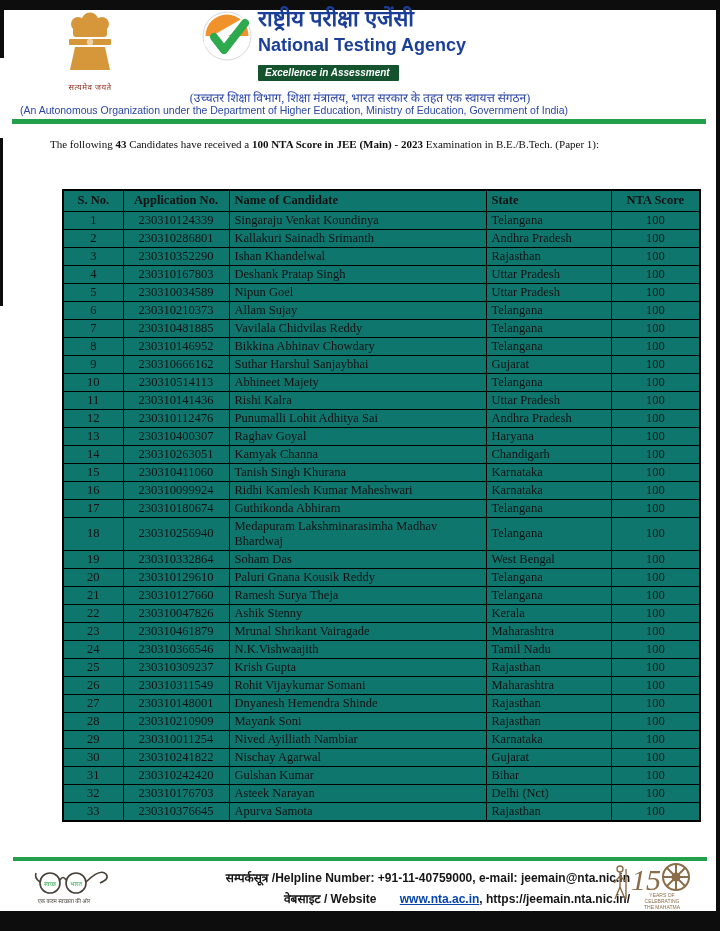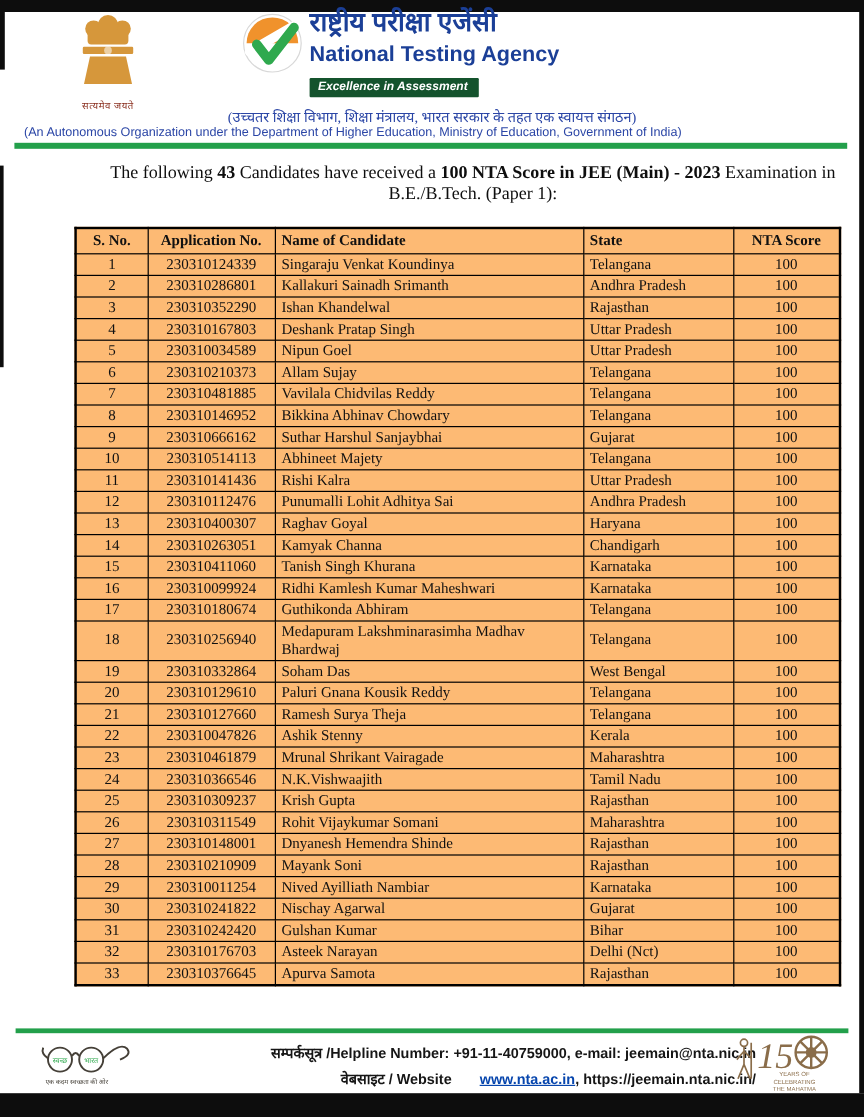--- a/index.html
+++ b/index.html
@@ -28,28 +28,28 @@
     font-family:Liberation Sans, sans-serif; font-size:10px; font-style:italic; font-weight:bold;
     padding:2px 9px 3px 7px; border-radius:1px;
   }
   .subtitle-hi { position:absolute; left:0; top:89px; width:720px; text-align:center;
     font-size:12px; color:#2b46a6; }
   .subtitle-en { position:absolute; left:0; top:104px; width:588px; text-align:center;
     font-family:"Liberation Sans", sans-serif; font-size:10.5px; color:#2b46a6; }
   .greenbar-top { position:absolute; left:12px; top:119px; width:694px; height:5px; background:#23a04b; }
 
   
-  .intro { position:absolute; left:78px; top:135px; width:632px;
-    font-size:15px; line-height:18px; color:#0e0e0e;text-align:center; }
+  .intro { position:absolute; left:50px; top:135px; width:632px;
+    font-size:11px; line-height:18px; color:#0e0e0e; }
   .intro b { font-weight:bold; }
 
   
   .table-wrap { position:absolute; left:62px; top:189px; width:637px; }
   table.results { border-collapse:collapse; table-layout:fixed; width:637px;
-    border:2px solid #000; background:#fdba74; }
+    border:2px solid #000; background:#0f766e; }
   table.results th, table.results td {
     border:1px solid #000; font-size:12.5px; line-height:15px; padding:1px 5px;
     overflow:hidden; }
   table.results th { font-weight:bold; height:21px; }
   table.results td { height:18px; }
   .w0{width:60px;}  .w1{width:106px;} .w2{width:257px;} .w3{width:125px;} .w4{width:89px;}
   .ta-c{text-align:center;} .ta-l{text-align:left;}
 
   
   .greenline-bottom { position:absolute; left:13px; top:857px; width:694px; height:4px; background:#23a04b; }

